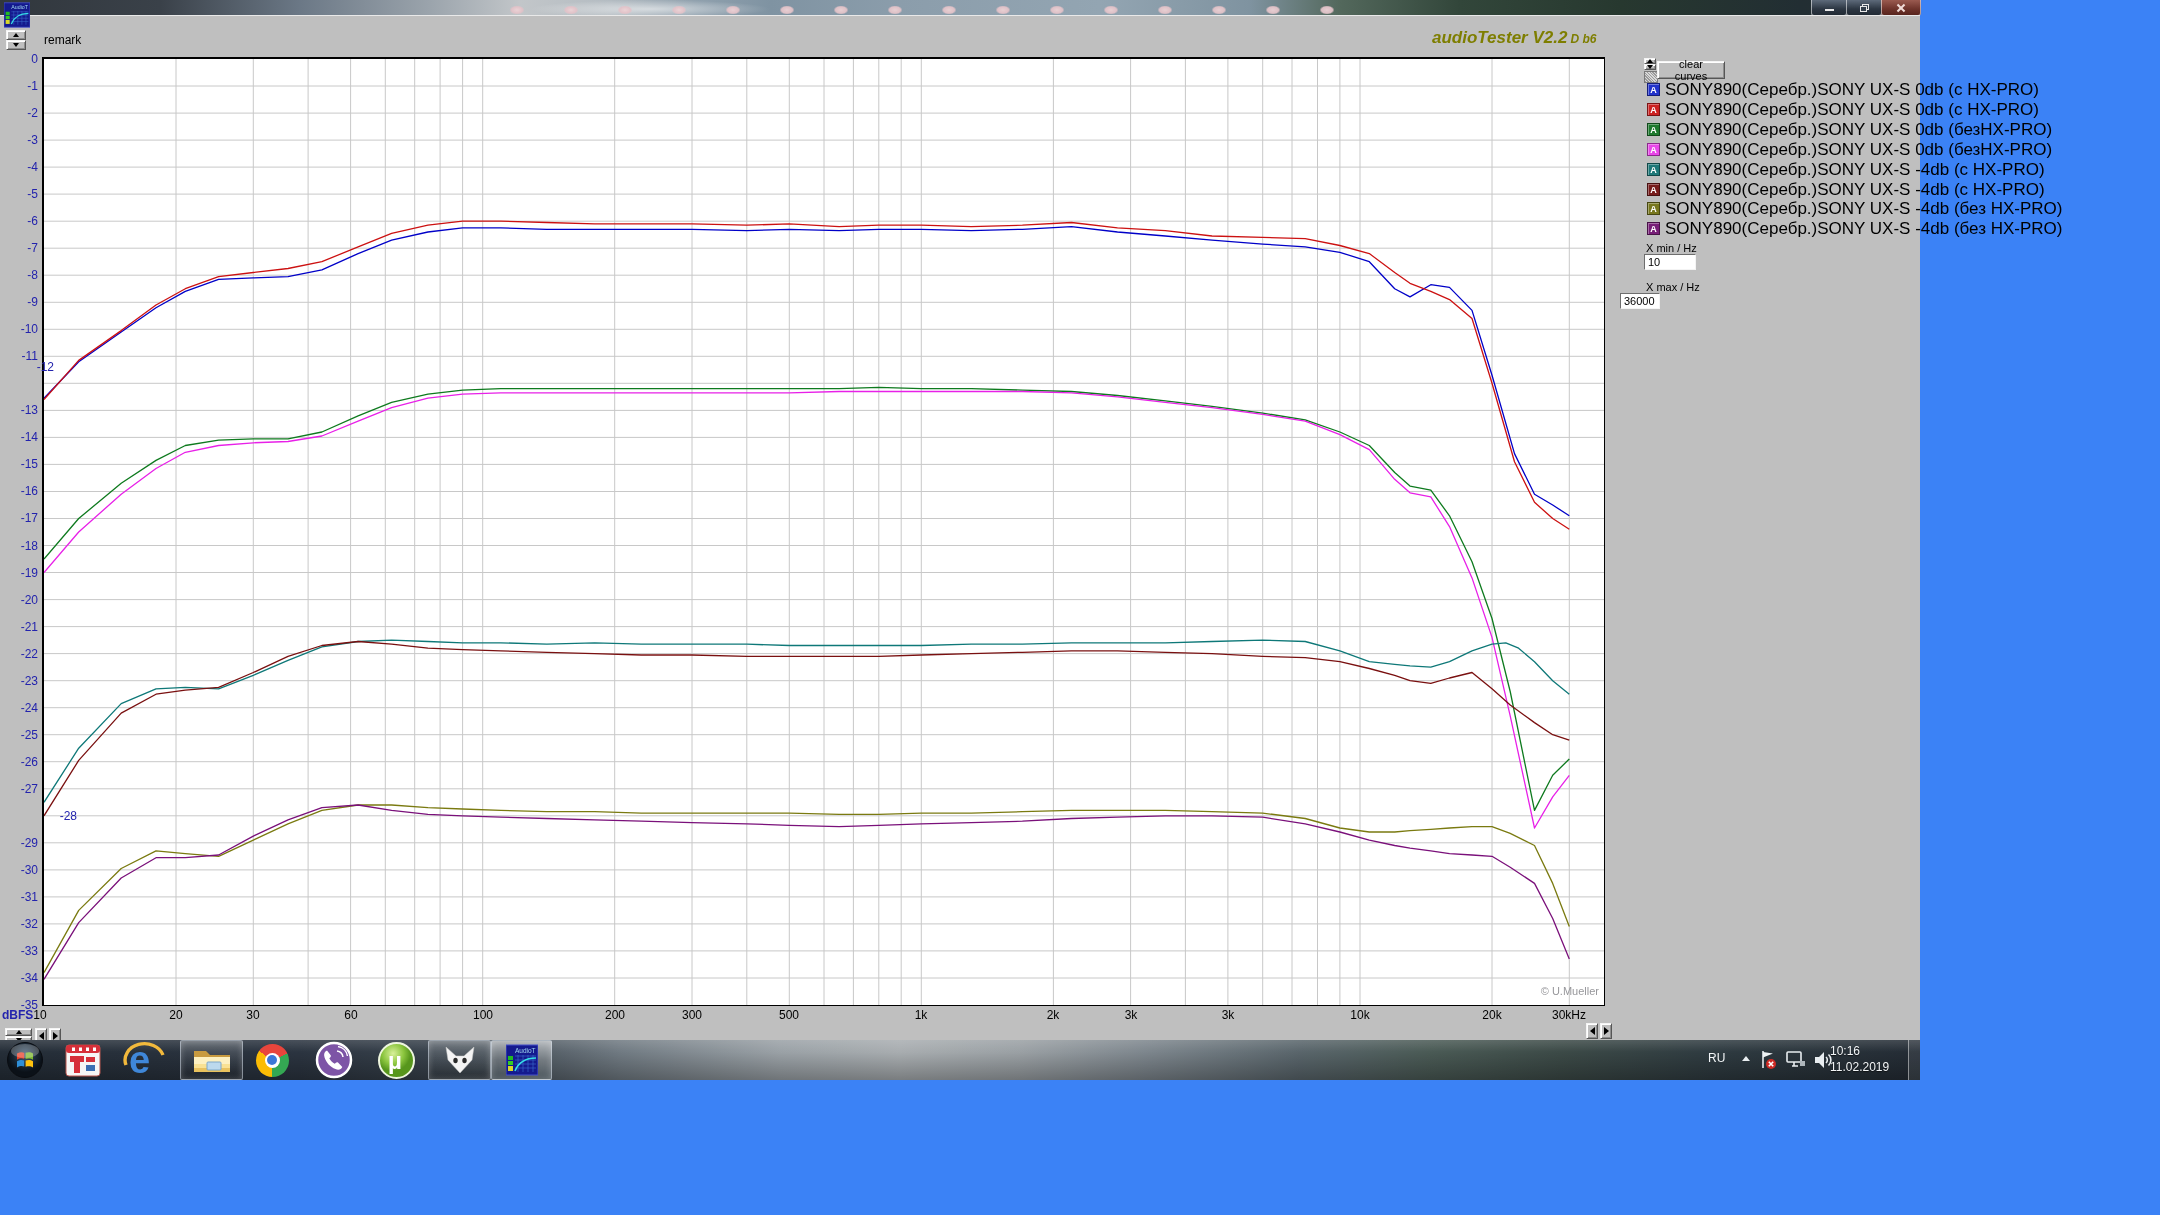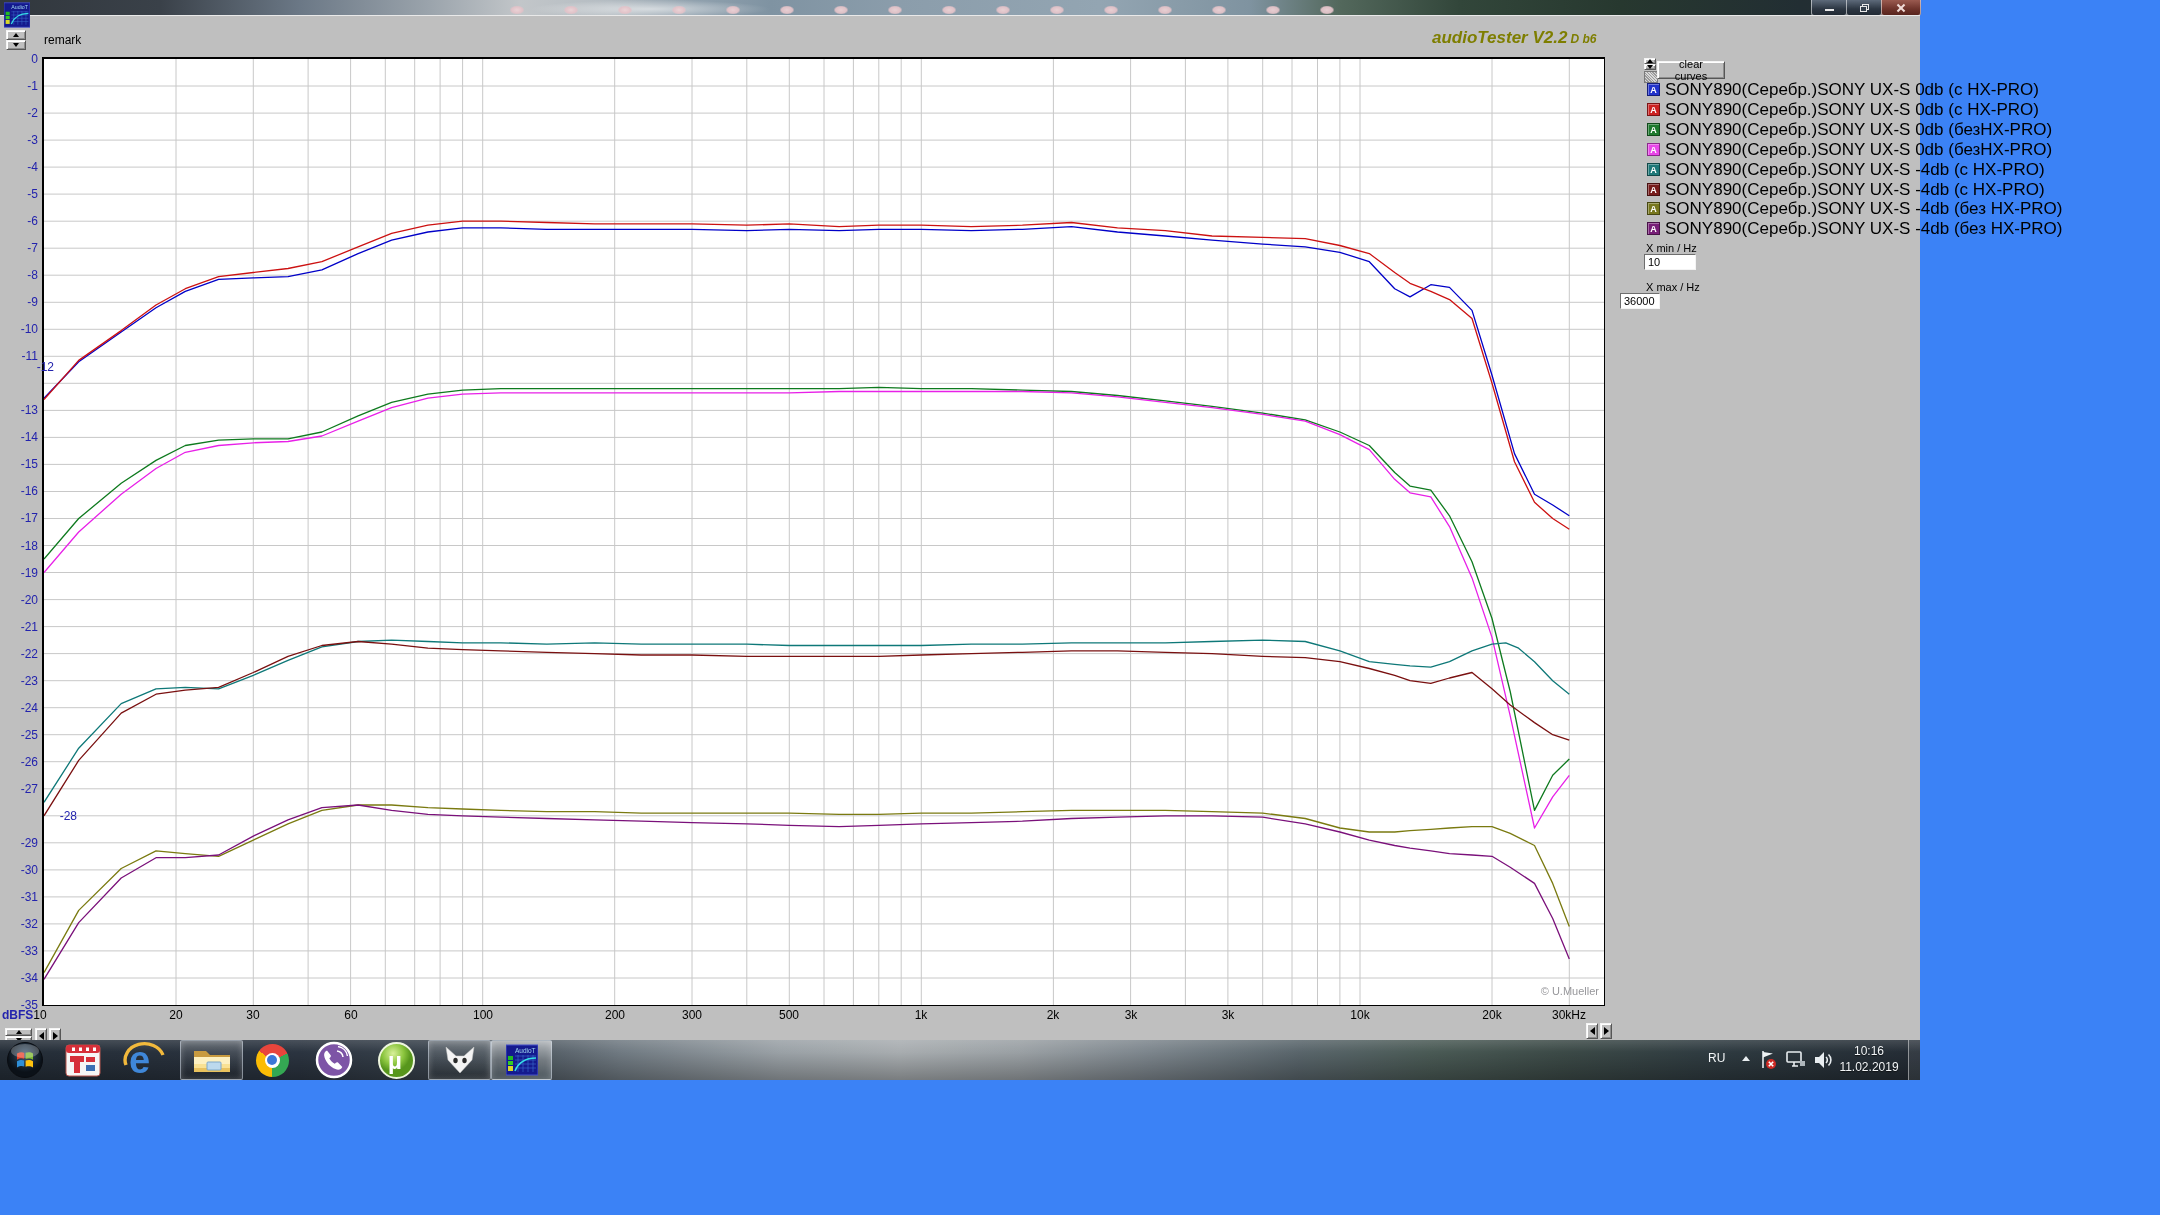--- a/index.html
+++ b/index.html
@@ -105,21 +105,21 @@
   .chrome-i{width:15px;height:15px;border-radius:50%;background:#fff;
     display:flex;align-items:center;justify-content:center;}
   .chrome-i i{width:10px;height:10px;border-radius:50%;background:#3b78d8;display:block;}
 
   
   #tray{position:absolute;left:1700px;top:1040px;width:220px;height:40px;color:#f2f5f7;z-index:3;}
   #tray-lang{position:absolute;left:8px;top:11px;font-size:12px;}
   #tray-chevron{position:absolute;left:42px;top:16px;width:0;height:0;
     border-left:4px solid transparent;border-right:4px solid transparent;border-bottom:5px solid #e8edf0;}
   .tray-ico{position:absolute;top:9px;}
-  #tray-clock{position:absolute;left:130px;top:3px;width:78px;text-align:center;font-size:12px;
+  #tray-clock{position:absolute;left:130px;top:3px;width:78px;font-size:12px;
     line-height:16px;text-shadow:0 1px 1px rgba(0,0,0,.6);}
   #show-desktop{position:absolute;left:1908px;top:1040px;width:12px;height:40px;z-index:4;
     background:rgba(255,255,255,.08);border-left:1px solid rgba(255,255,255,.45);box-sizing:border-box;}
 </style>
 </head>
 <body>
 
 <div id="canvas">
   <div id="screen">
 

